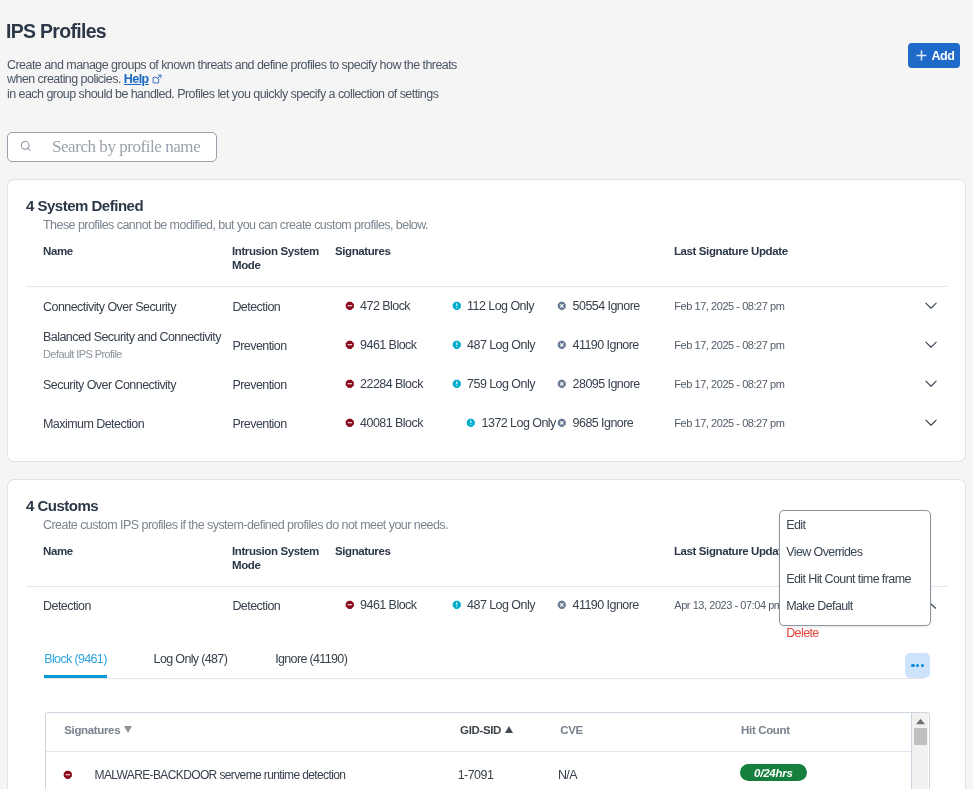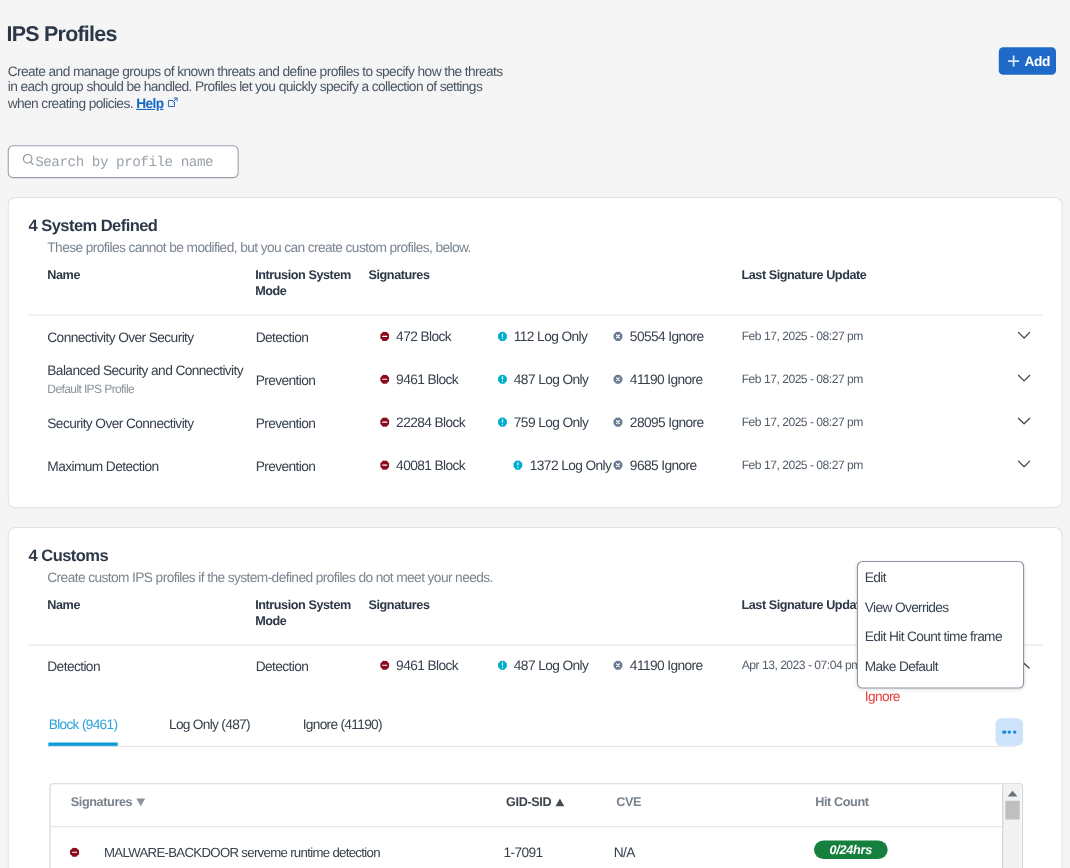--- a/index.html
+++ b/index.html
@@ -32,22 +32,22 @@
   }
   .add-btn .plus{line-height:0;display:block;position:relative;top:0px;}
 
   
   .search-box{
     position:absolute;left:7px;top:132px;width:210px;height:30px;
     border:1px solid #97a1ac;border-radius:5px;background:#fff;
     display:flex;align-items:center;padding:0 12px;box-sizing:border-box;
   }
   .search-box .sinput{
-    border:0;outline:0;flex:1;font-family:Liberation Mono, monospace;font-size:13px;color:#333e48;
-    background:transparent;margin-left:0;padding:0;letter-spacing:-0.45px;
+    border:0;outline:0;flex:1;font-family:Liberation Serif, serif;font-size:17px;color:#333e48;
+    background:transparent;margin-left:20px;padding:0;letter-spacing:-0.45px;
   }
   .search-box .sinput::placeholder{color:#9aa3ad;}
 
   
   .card{
     position:absolute;background:#fff;border-radius:6px;
     box-shadow:0 0 0 1px #dfe3e7;
   }
   #card1{left:8px;top:180px;width:957px;height:281px;}
   #card2{left:8px;top:480px;width:957px;height:340px;}
@@ -118,26 +118,26 @@
 </style>
 </head>
 <body>
 
 <div class="page">
 
   <div class="page-title">IPS Profiles</div>
 
   <div class="page-desc">
     <div>Create and manage groups of known threats and define profiles to specify how the threats</div>
-    <div>in each group should be handled. Profiles let you quickly specify a collection of settings</div>
     <div><span>when creating policies.</span> <a class="help-link" href="#">Help</a><span class="ext-icon"><svg width="10" height="10" viewBox="0 0 10 10">
             <path d="M6.6 5.0v3.9H1.1V3.4h3.9" fill="none" stroke="#2b64c6" stroke-width="0.9" stroke-linecap="round" stroke-linejoin="round"></path>
             <path d="M5.3 4.7L8.8 1.2" fill="none" stroke="#2b64c6" stroke-width="0.9" stroke-linecap="round"></path>
             <path d="M6.3 1.1h2.7v2.7" fill="none" stroke="#2b64c6" stroke-width="0.9" stroke-linecap="round" stroke-linejoin="round"></path>
           </svg></span></div>
+    <div>in each group should be handled. Profiles let you quickly specify a collection of settings</div>
   </div>
 
   <div class="add-btn">
     <span class="plus"><svg width="11" height="11" viewBox="0 0 11 11">
           <path d="M5.5 0.5V10.5M0.5 5.5H10.5" stroke="#dbe7f7" stroke-width="1.6" stroke-linecap="butt"></path>
         </svg></span>
     <span>Add</span>
   </div>
 
   <div class="search-box">
@@ -398,16 +398,16 @@
         <div class="sb-thumb" style="left:2.3px;top:15.4px;width:12.7px;height:17px"></div>
       </div>
     </div>
   </div>
 
   <div class="menu">
       <div class="menu-item" style="top:7px">Edit</div>
       <div class="menu-item" style="top:34px">View Overrides</div>
       <div class="menu-item" style="top:61px">Edit Hit Count time frame</div>
       <div class="menu-item" style="top:88.5px">Make Default</div>
-      <div class="menu-item danger" style="top:115px">Ignore</div>
+      <div class="menu-item danger" style="top:115px">Delete</div>
     </div>
 
 </div>
 
 </body></html>

